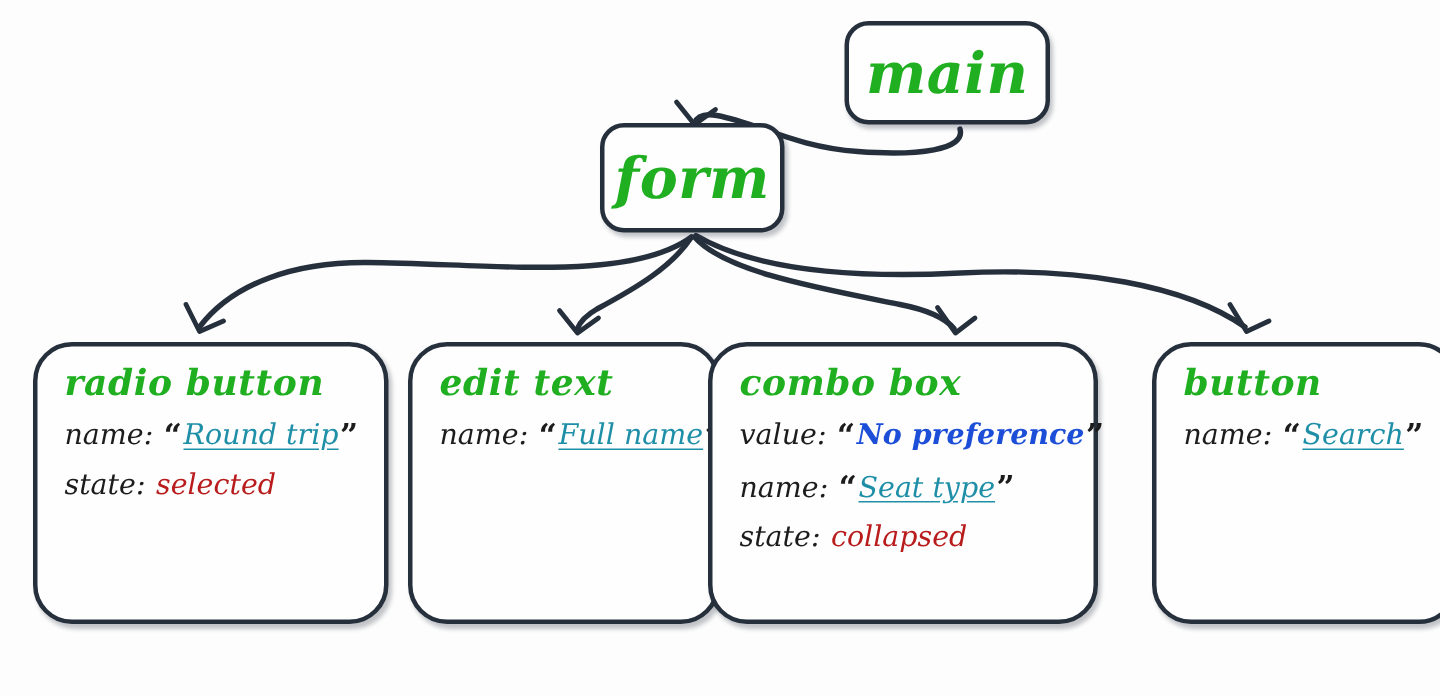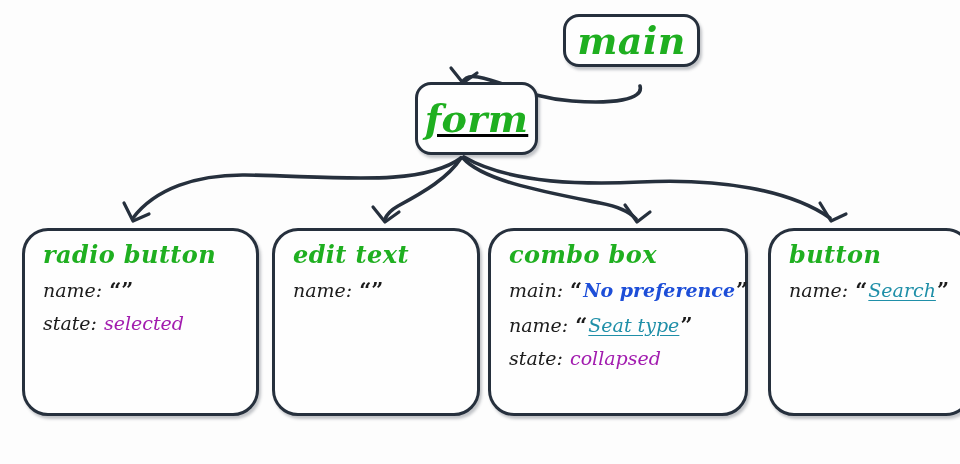--- a/index.html
+++ b/index.html
@@ -95,21 +95,21 @@
     font-style: italic;
     padding: 0 1px;
   }
   .prop .val-value {
     color: #1d4ed8;
     font-weight: bold;
     font-style: italic;
     padding: 0 1px;
   }
   .prop .val-state {
-    color: #a21caf;
+    color: #b91c1c;
     font-style: italic;
   }
 </style>
 </head>
 <body>
 
 <div id="canvas">
 
   <svg id="edges" viewBox="0 0 960 464" xmlns="http://www.w3.org/2000/svg">
     <g fill="none" stroke="#26303d" stroke-width="3.6" stroke-linecap="round" stroke-linejoin="round">
@@ -124,54 +124,56 @@
       <path d="M 373 207 L 385 222 L 399 212" stroke-width="3.2"></path>
 
       <path d="M 463 158 C 483 181, 545 192, 600 203 C 618 206.5, 630 212, 636 219"></path>
       <path d="M 625 205 L 637 222 L 650 212" stroke-width="3.2"></path>
 
       <path d="M 464 157 C 500 178, 560 186, 640 182 C 720 178, 790 190, 830 218"></path>
       <path d="M 820 203 L 831 221 L 846 214" stroke-width="3.2"></path>
     </g>
   </svg>
 
-  <div class="node small" style="left:563px; top:14px; width:137px; height:53px;">
+  <div class="node small" style="left:563px; top:14px; width:137px; height:69px;">
     <span class="role">main</span>
   </div>
 
-  <div class="node small" style="left:415px; top:82px; width:123px; height:73px;text-decoration:underline;">
+  <div class="node small" style="left:400px; top:82px; width:123px; height:73px;">
     <span class="role">form</span>
   </div>
 
   <div class="node leaf" style="left:22px; top:228px; width:237px; height:188px;">
     <div class="role">radio button</div>
     <div class="prop">
       <span class="key">name:</span>
       <span class="q">“</span>
+      <span class="val-name">Round trip</span>
       <span class="q">”</span>
     </div>
     <div class="prop">
       <span class="key">state:</span>
       <span class="val-state">selected</span>
     </div>
   </div>
 
   <div class="node leaf" style="left:272px; top:228px; width:208px; height:188px;">
     <div class="role">edit text</div>
     <div class="prop">
       <span class="key">name:</span>
       <span class="q">“</span>
+      <span class="val-name">Full name</span>
       <span class="q">”</span>
     </div>
   </div>
 
-  <div class="node leaf" style="left:488px; top:228px; width:260px; height:188px;">
+  <div class="node leaf" style="left:472px; top:228px; width:260px; height:188px;">
     <div class="role">combo box</div>
     <div class="prop">
-      <span class="key">main:</span>
+      <span class="key">value:</span>
       <span class="q">“</span>
       <span class="val-value">No preference</span>
       <span class="q">”</span>
     </div>
     <div class="prop">
       <span class="key">name:</span>
       <span class="q">“</span>
       <span class="val-name">Seat type</span>
       <span class="q">”</span>
     </div>

